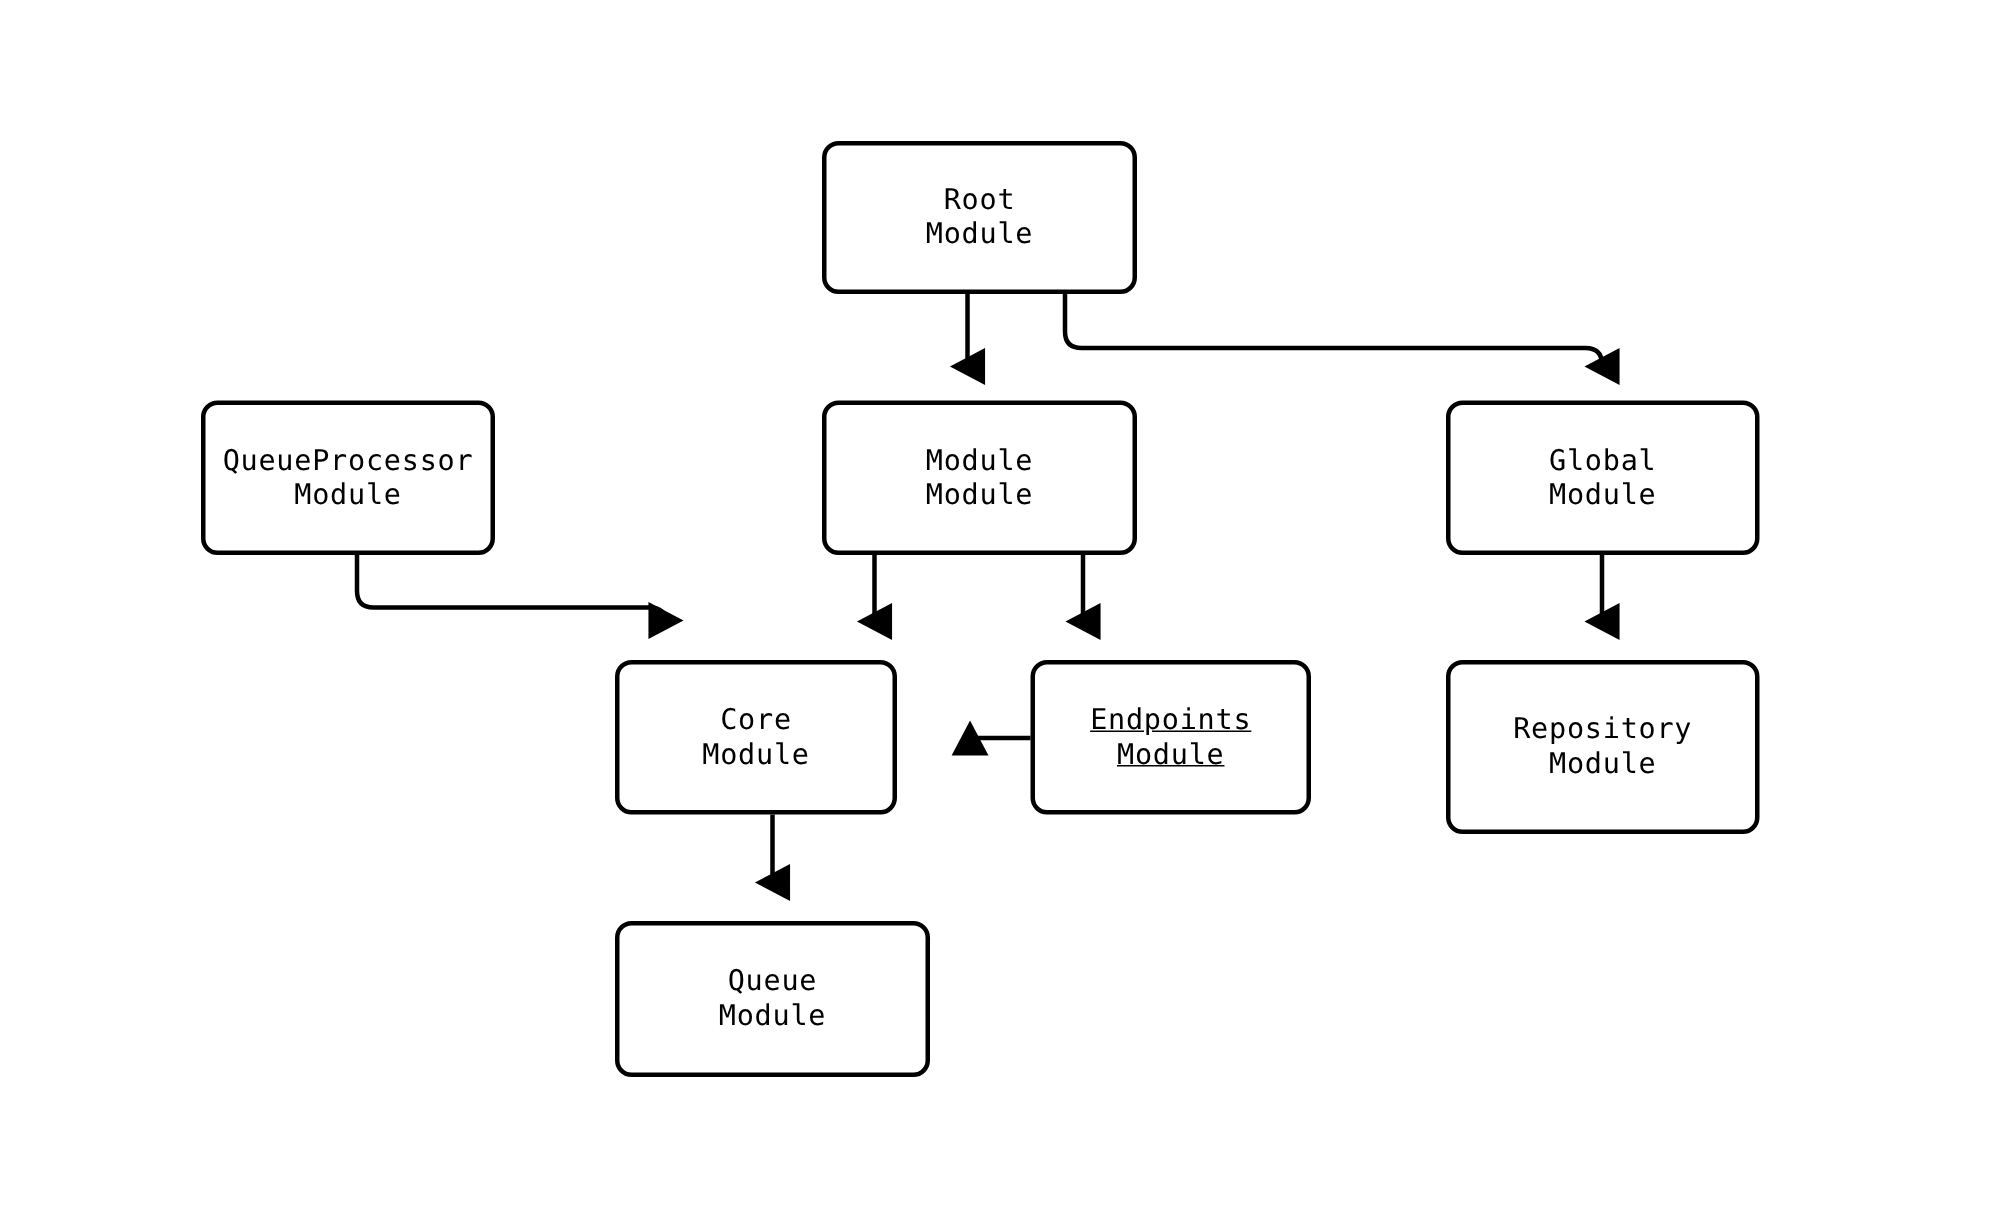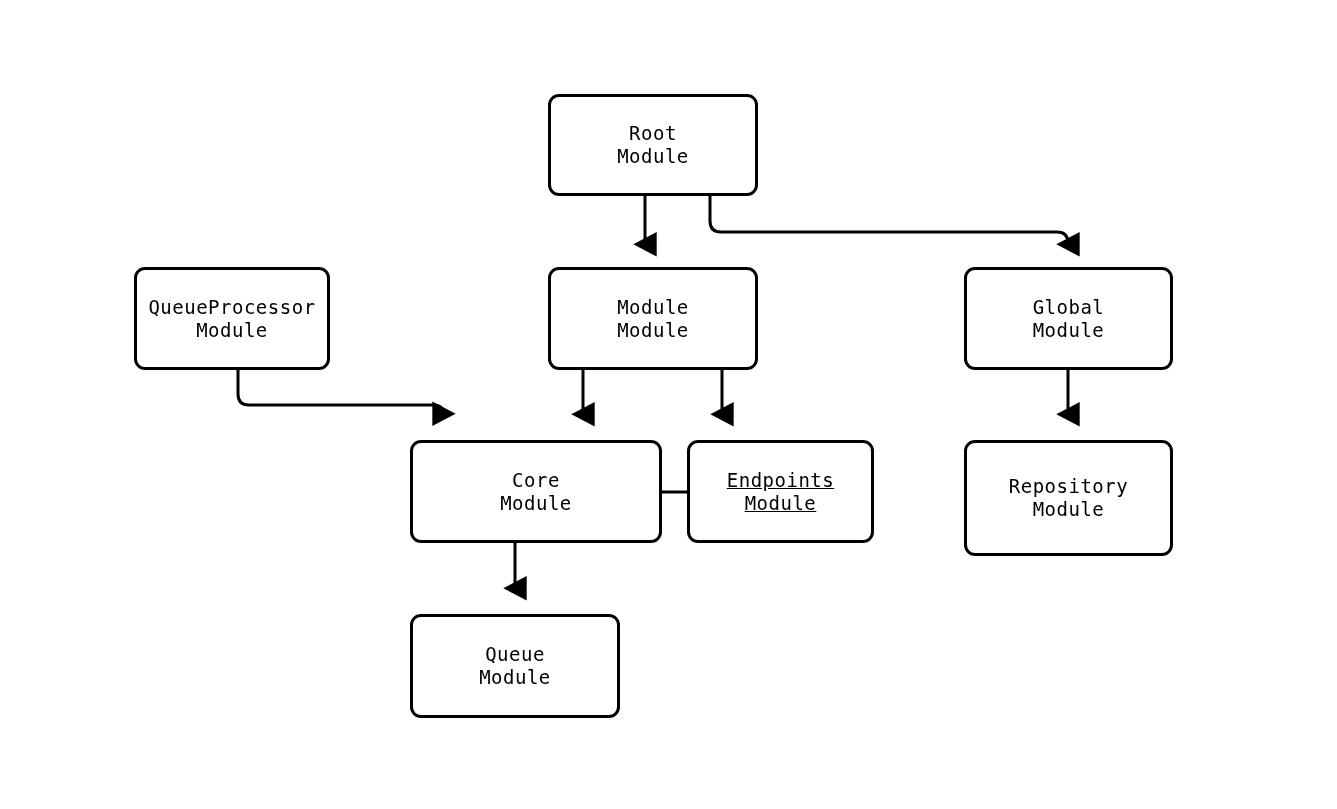--- a/index.html
+++ b/index.html
@@ -103,21 +103,21 @@
   <div class="node" style="left:548px; top:267px; width:210px; height:103px;">
     <div class="node-line">Module</div>
     <div class="node-line">Module</div>
   </div>
 
   <div class="node" style="left:964px; top:267px; width:209px; height:103px;">
     <div class="node-line">Global</div>
     <div class="node-line">Module</div>
   </div>
 
-  <div class="node" style="left:410px; top:440px; width:252px; height:103px;">
+  <div class="node" style="left:410px; top:440px; width:188px; height:103px;">
     <div class="node-line">Core</div>
     <div class="node-line">Module</div>
   </div>
 
   <div class="node" style="left:687px; top:440px; width:187px; height:103px;text-decoration:underline;">
     <div class="node-line">Endpoints</div>
     <div class="node-line">Module</div>
   </div>
 
   <div class="node" style="left:964px; top:440px; width:209px; height:116px;">

